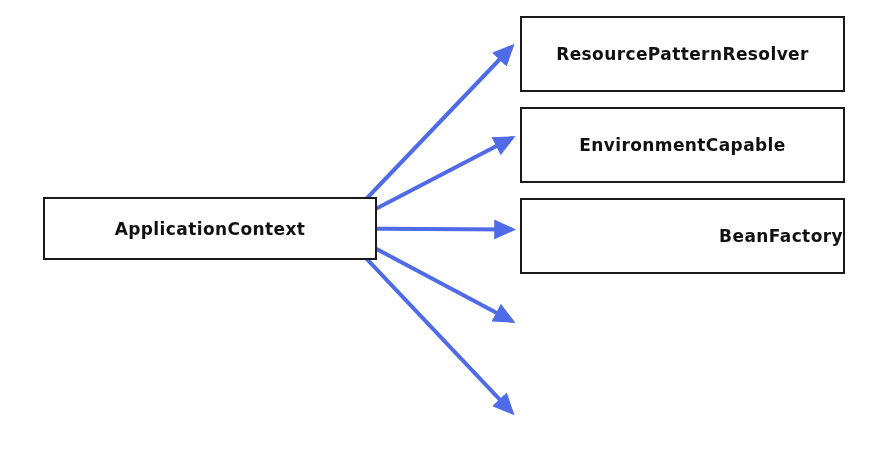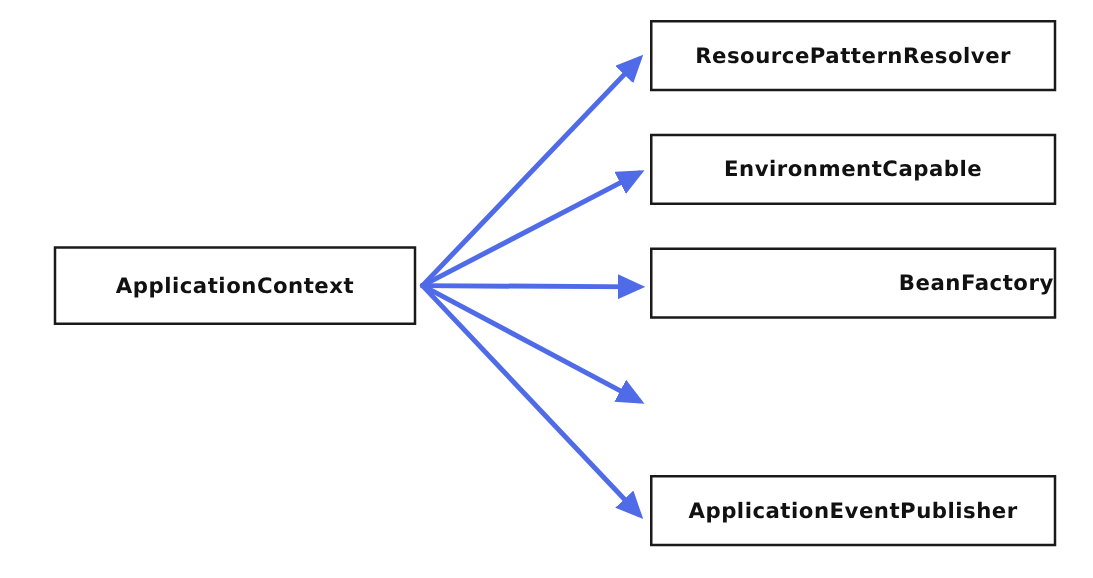--- a/index.html
+++ b/index.html
@@ -38,22 +38,22 @@
     justify-content: center;
     z-index: 2;
   }
   .node .label {
     font-size: 17px;
     font-weight: 700;
     letter-spacing: 0.4px;
     color: var(--text);
     white-space: nowrap;
   }
-  .node-left  { left: 43px;  top: 197px; width: 290px; height: 63px; }
-  .node-right { left: 520px; width: 325px; height: 57px; }
+  .node-left  { left: 43px;  top: 197px; width: 334px; height: 63px; }
+  .node-right { left: 520px; width: 325px; height: 76px; }
   .r0 { top: 16px; }
   .r1 { top: 107px; }
   .r2 { top: 198px; justify-content: flex-end; }
   .r3 { top: 289px; }
   .r4 { top: 380px; }
 </style>
 </head>
 <body>
 
 <div class="canvas">
@@ -81,17 +81,14 @@
 
   <div class="node node-right r1">
     <span class="label">EnvironmentCapable</span>
   </div>
 
   <div class="node node-right r2">
     <span class="label">BeanFactory</span>
   </div>
 
 
-  <div class="node node-right r4">
-    <span class="label">ApplicationEventPublisher</span>
-  </div>
 
 </div>
 
 </body></html>

